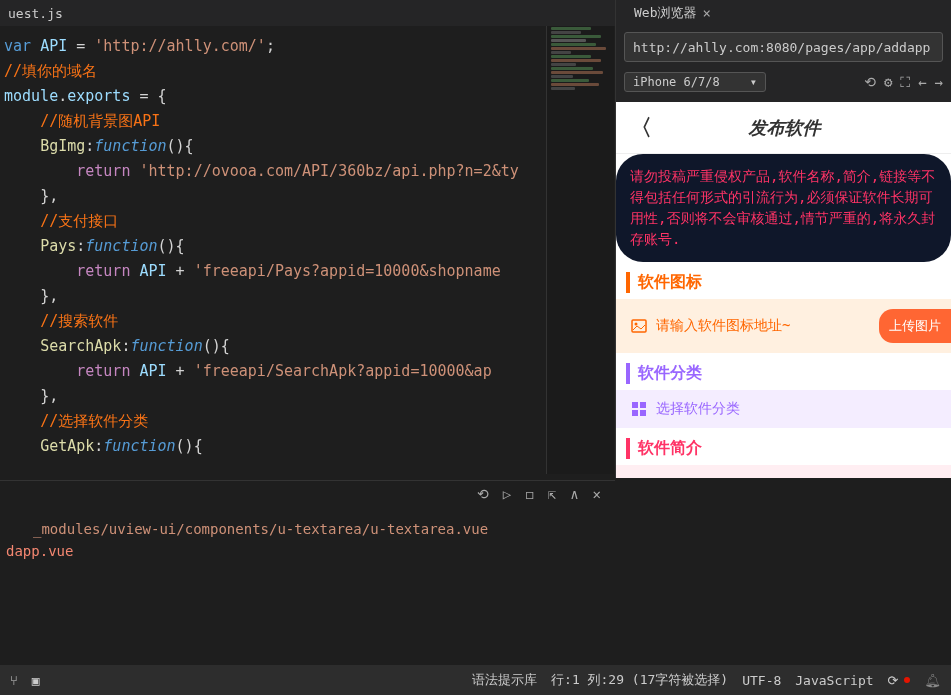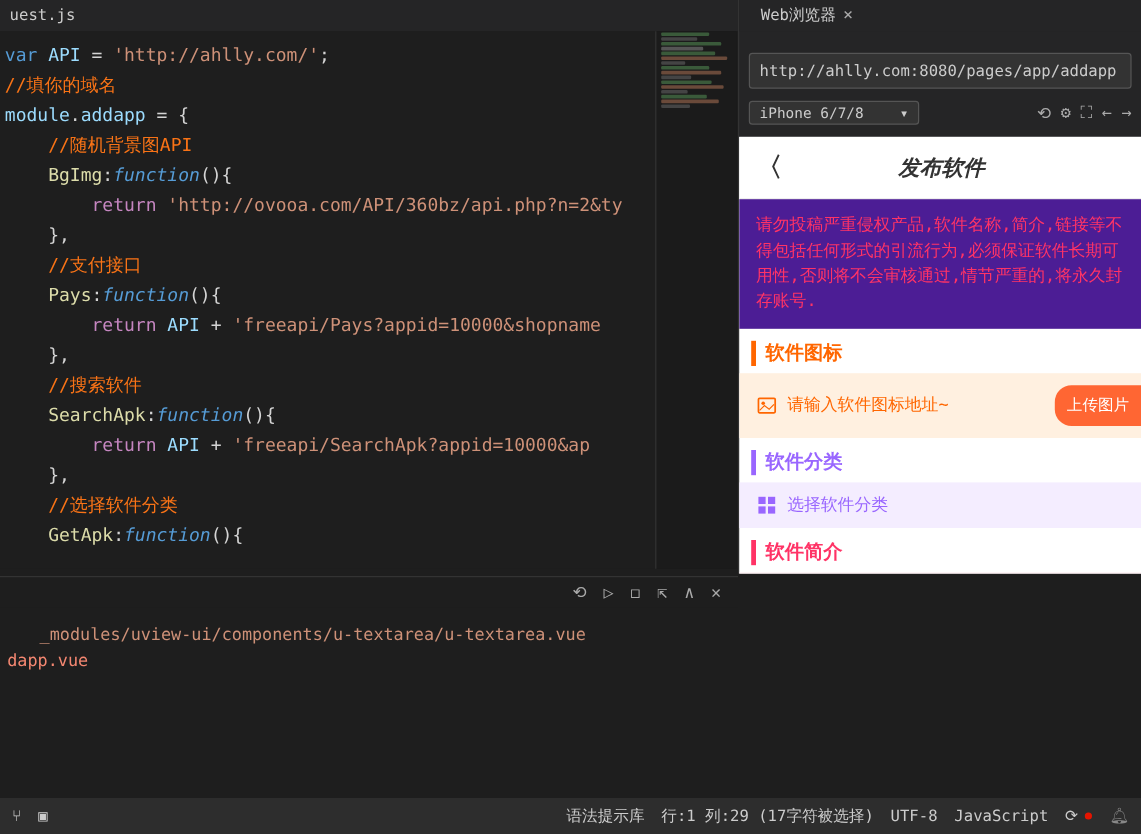--- a/index.html
+++ b/index.html
@@ -6,30 +6,30 @@
 body { width:951px; height:695px; background:#1e1e1e; color:#ccc; overflow:hidden; position:relative; }
 .tab-bar { height:26px; background:#252526; display:flex; align-items:center; padding:0 8px; font-size:13px; color:#ccc; }
 .editor-area { position:absolute; top:26px; left:0; width:615px; height:448px; background:#1e1e1e; font-family:Consolas,monospace; font-size:15px; line-height:25px; padding:8px 0 0 0; overflow:hidden; }
 .code-line { white-space:pre; padding-left:4px; }
 .minimap { position:absolute; top:26px; left:546px; width:68px; height:448px; background:#1b1b1b; border-left:1px solid #333; }
 .mm-line { height:3px; margin:1px 4px; border-radius:1px; }
 .preview-pane { position:absolute; top:0; right:0; width:336px; height:478px; background:#252526; border-left:1px solid #333; display:flex; flex-direction:column; }
 .preview-tabs { height:26px; background:#252526; display:flex; align-items:center; padding:0 8px; font-size:13px; color:#ccc; }
 .preview-tab { padding:2px 10px; display:flex; align-items:center; gap:6px; }
 .close-x { color:#aaa; cursor:pointer; font-size:14px; }
-.url-bar { height:30px; margin:18px 8px 4px 8px; background:#333; border:1px solid #555; border-radius:3px; display:flex; align-items:center; padding:0 8px; font-size:13px; color:#ccc; }
+.url-bar { height:30px; margin:6px 8px 4px 8px; background:#333; border:1px solid #555; border-radius:3px; display:flex; align-items:center; padding:0 8px; font-size:13px; color:#ccc; }
 .device-bar { height:28px; margin:2px 8px 6px 8px; display:flex; align-items:center; gap:4px; }
 .device-select { flex:0 0 auto; background:#333; border:1px solid #555; border-radius:3px; padding:2px 8px; font-size:12px; color:#ccc; display:flex; align-items:center; gap:30px; }
 .dev-icons { display:flex; gap:8px; margin-left:auto; color:#aaa; font-size:14px; }
 .dev-icons span { cursor:pointer; }
 .mobile-view { flex:1; background:#fff; margin:0; overflow:hidden; position:relative; }
 .mobile-header { height:52px; background:#fff; display:flex; align-items:center; padding:0 14px; border-bottom:1px solid #eee; }
 .back-arrow { font-size:22px; color:#333; font-weight:bold; }
 .mobile-title { flex:1; text-align:center; font-size:18px; color:#333; font-weight:bold; padding-right:20px;font-style:italic; }
-.warning-box { background:#4c1d95; color:#ff3366; padding:12px 14px; font-size:14px; line-height:1.5; }
+.warning-box { background:#0f172a; color:#ff3366; padding:12px 14px; font-size:14px; line-height:1.5;border-radius:27px; }
 .section { margin-top:10px; }
 .section-title { border-left:4px solid; padding-left:8px; font-size:16px; font-weight:bold; margin:4px 10px 6px 10px; }
 .input-row { display:flex; align-items:center; padding:10px 14px; font-size:14px; }
 .input-icon { width:18px; height:18px; margin-right:8px; display:flex; align-items:center; justify-content:center; }
 .input-ph { flex:1; }
 .upload-btn { background:#ff6633; color:#fff; padding:8px 10px; border-radius:14px 0 0 14px; font-size:13px; margin-right:-14px; }
 .textarea-ph { padding:12px 14px; color:#ff3366; font-size:14px; }
 .debug-toolbar { position:absolute; top:480px; left:0; width:615px; height:26px; background:#1e1e1e; display:flex; justify-content:flex-end; align-items:center; gap:14px; padding-right:14px; color:#aaa; font-size:14px; border-top:1px solid #333; }
 .console-area { position:absolute; top:506px; left:0; width:615px; height:159px; background:#1e1e1e; padding:12px 6px; font-family:Consolas,monospace; font-size:14px; color:#f48771; line-height:22px; }
 .console-area .orange { color:#ce9178;margin-left:27px; }
@@ -52,21 +52,21 @@
 </head>
 <body>
 
 <div class="tab-bar">
   <span>uest.js</span>
 </div>
 
 <div class="editor-area">
 <div class="code-line"><span class="kw-blue">var</span> <span class="kw-var">API</span><span class="kw-white"> = </span><span class="kw-string">'http://ahlly.com/'</span><span class="kw-white">;</span></div>
 <div class="code-line"><span class="kw-green">//填你的域名</span></div>
-<div class="code-line"><span class="kw-var">module</span><span class="kw-white">.</span><span class="kw-var">addapp</span><span class="kw-white"> = {</span></div>
+<div class="code-line"><span class="kw-var">module</span><span class="kw-white">.</span><span class="kw-var">exports</span><span class="kw-white"> = {</span></div>
 <div class="code-line">    <span class="kw-green">//随机背景图API</span></div>
 <div class="code-line">    <span class="kw-yellow">BgImg</span><span class="kw-white">:</span><span class="kw-italic">function</span><span class="kw-white">(){</span></div>
 <div class="code-line">        <span class="kw-purple">return</span><span> </span><span class="kw-string">'http://ovooa.com/API/360bz/api.php?n=2&amp;ty</span></div>
 <div class="code-line">    <span class="kw-white">},</span></div>
 <div class="code-line">    <span class="kw-green">//支付接口</span></div>
 <div class="code-line">    <span class="kw-yellow">Pays</span><span class="kw-white">:</span><span class="kw-italic">function</span><span class="kw-white">(){</span></div>
 <div class="code-line">        <span class="kw-purple">return</span><span> </span><span class="kw-var">API</span><span class="kw-white"> + </span><span class="kw-string">'freeapi/Pays?appid=10000&amp;shopname</span></div>
 <div class="code-line">    <span class="kw-white">},</span></div>
 <div class="code-line">    <span class="kw-green">//搜索软件</span></div>
 <div class="code-line">    <span class="kw-yellow">SearchApk</span><span class="kw-white">:</span><span class="kw-italic">function</span><span class="kw-white">(){</span></div>

